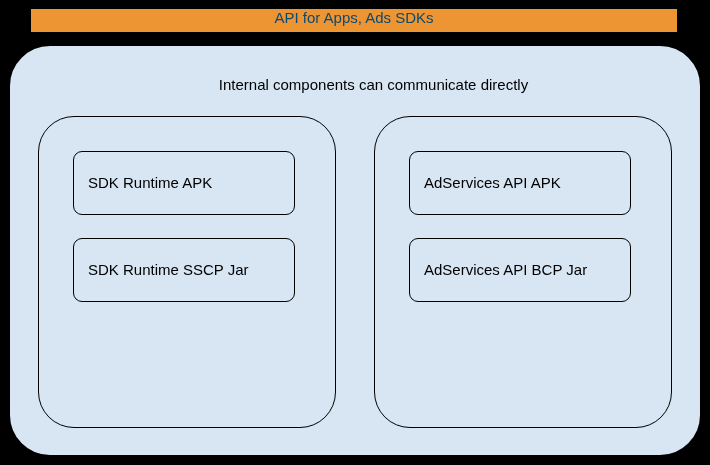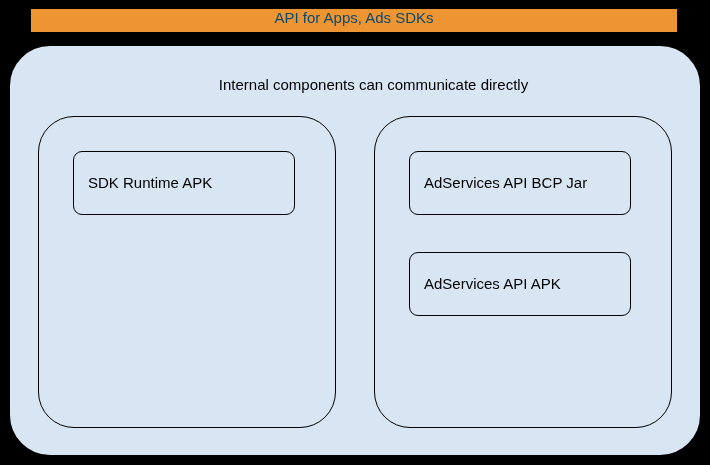--- a/index.html
+++ b/index.html
@@ -60,21 +60,21 @@
   }
   .group {
     width: 298px;
     height: 312px;
     border: 1.5px solid #000000;
     border-radius: 36px;
     box-sizing: border-box;
     padding: 34px 0 0 34px;
     display: flex;
     flex-direction: column;
-    gap: 37px;
+    gap: 23px;
   }
   .node {
     width: 222px;
     min-height: 64px;
     border: 1.5px solid #000000;
     border-radius: 9px;
     box-sizing: border-box;
     display: flex;
     align-items: center;
     padding: 8px 14px;
@@ -95,27 +95,30 @@
 
   <div class="main-container">
     <div class="main-title">Internal components can communicate directly</div>
 
     <div class="groups-row">
 
       <div class="group">
         <div class="node">
           <span>SDK Runtime APK</span>
         </div>
+        <div class="node">
+          <span>SDK Runtime SSCP Jar</span>
+        </div>
       </div>
 
       <div class="group">
         <div class="node">
-          <span>AdServices API BCP Jar</span>
+          <span>AdServices API APK</span>
         </div>
         <div class="node">
-          <span>AdServices API APK</span>
+          <span>AdServices API BCP Jar</span>
         </div>
       </div>
 
     </div>
   </div>
 
 </div>
 
 </body></html>

